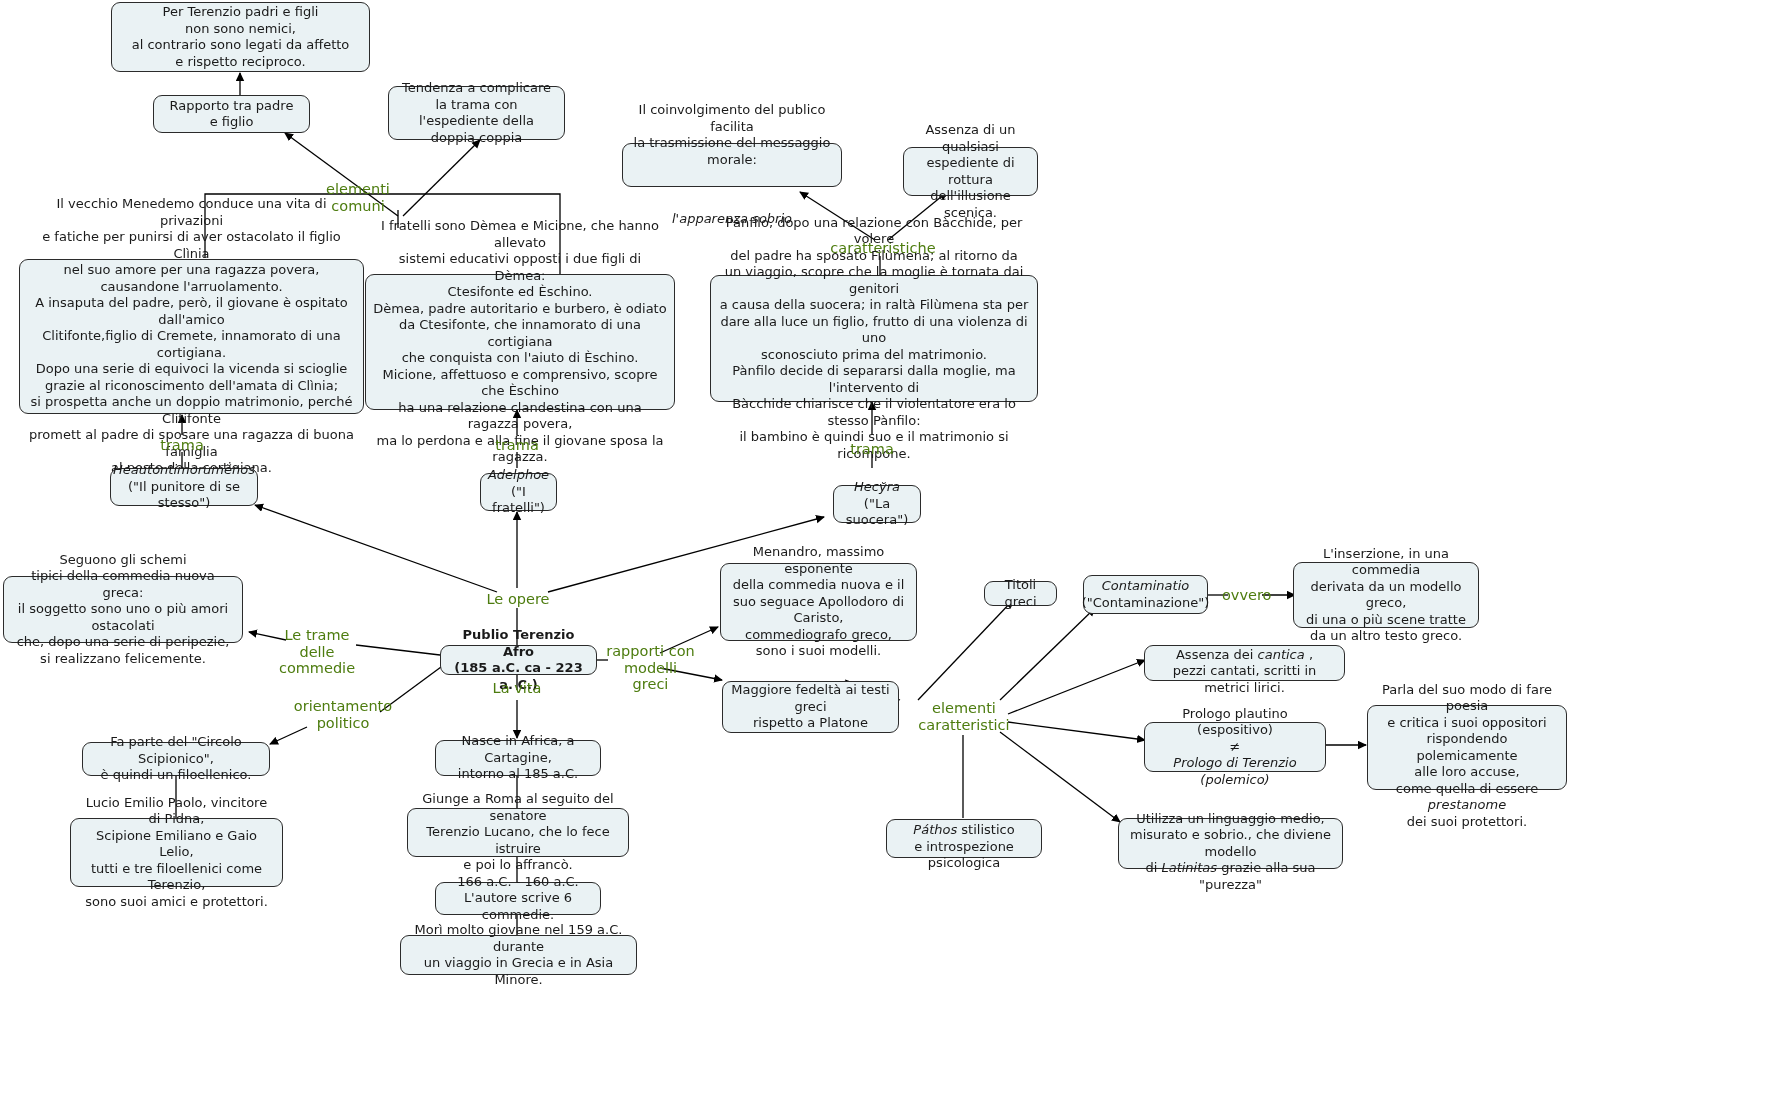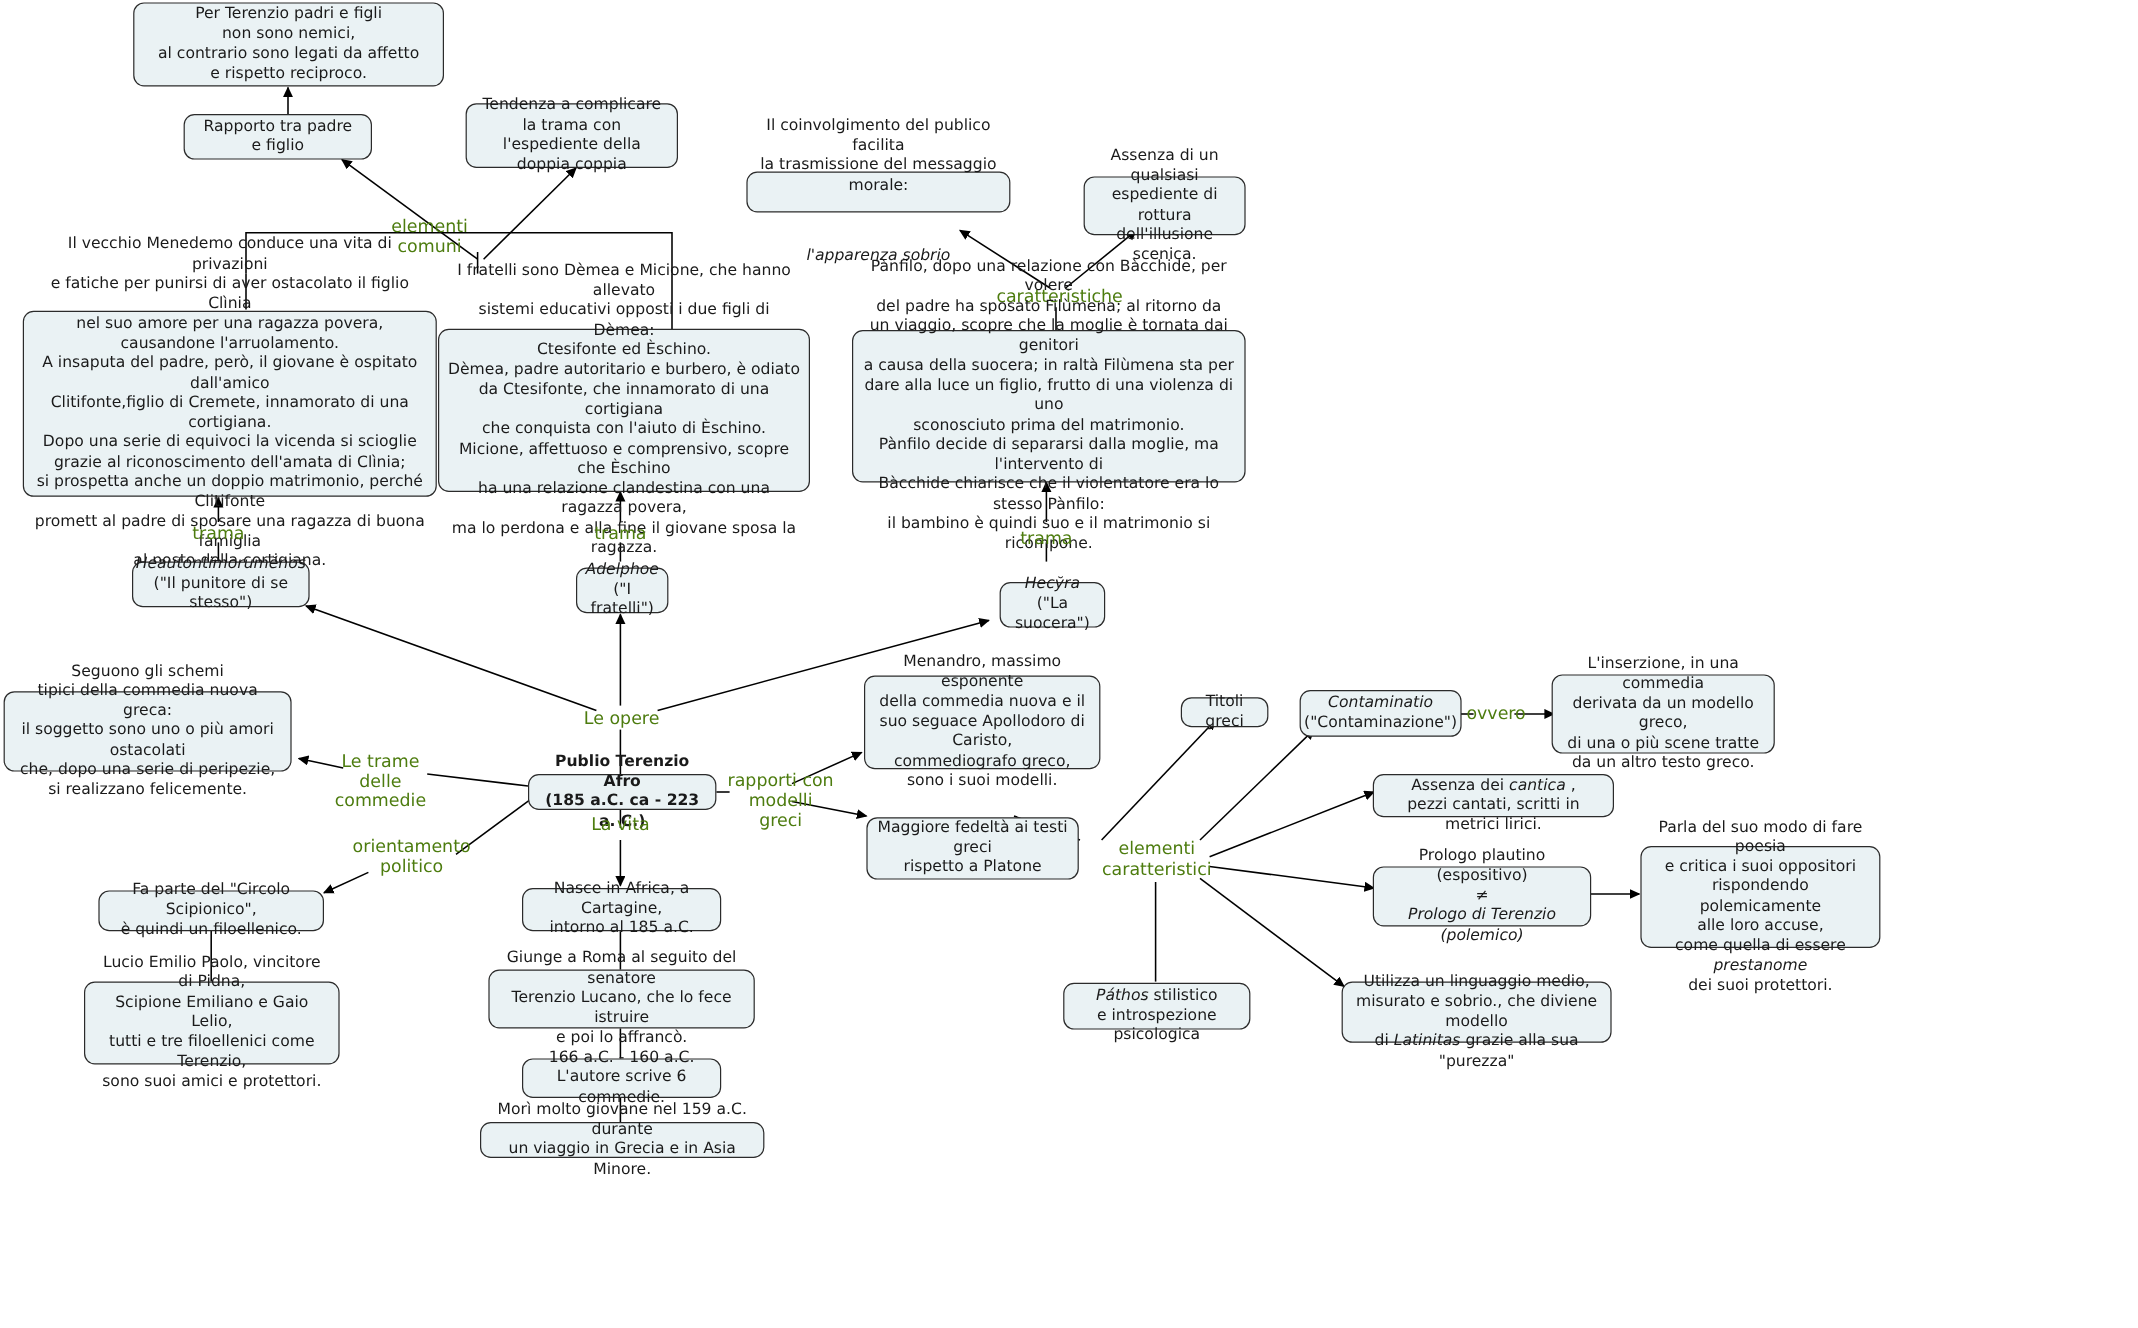--- a/index.html
+++ b/index.html
@@ -92,21 +92,21 @@
 al contrario sono legati da affetto
 e rispetto reciproco.</div>
 
   <div class="node" style="left:153px;top:95px;width:157px;height:38px;">Rapporto tra padre
 e figlio</div>
 
   <div class="node" style="left:388px;top:86px;width:177px;height:54px;">Tendenza a complicare
 la trama con l'espediente della
 doppia coppia</div>
 
-  <div class="node" style="left:622px;top:143px;width:220px;height:34px;flex-direction:column;gap:43px;">
+  <div class="node" style="left:622px;top:143px;width:220px;height:44px;flex-direction:column;gap:43px;">
     <span>Il coinvolgimento del publico facilita
 la trasmissione del messaggio morale:</span>
     <span class="it">l'apparenza sobrio</span>
   </div>
 
   <div class="node" style="left:903px;top:147px;width:135px;height:49px;">Assenza di un qualsiasi
 espediente di rottura
 dell'illusione scenica.</div>
 
   <div class="linklabel" style="left:318px;top:181px;width:80px;">elementi
@@ -209,29 +209,29 @@
   <div class="node" style="left:435px;top:740px;width:166px;height:36px;">Nasce in Africa, a Cartagine,
 intorno al 185 a.C.</div>
 
   <div class="node" style="left:407px;top:808px;width:222px;height:49px;">Giunge a Roma al seguito del senatore
 Terenzio Lucano, che lo fece istruire
 e poi lo affrancò.</div>
 
   <div class="node" style="left:435px;top:882px;width:166px;height:33px;">166 a.C. - 160 a.C.
 L'autore scrive 6 commedie.</div>
 
-  <div class="node" style="left:400px;top:935px;width:237px;height:30px;">Morì molto giovane nel 159 a.C. durante
+  <div class="node" style="left:400px;top:935px;width:237px;height:40px;">Morì molto giovane nel 159 a.C. durante
 un viaggio in Grecia e in Asia Minore.</div>
 
   <div class="linklabel" style="left:912px;top:700px;width:104px;">elementi
 caratteristici</div>
 
   <div class="node" style="left:984px;top:581px;width:73px;height:25px;">Titoli greci</div>
 
-  <div class="node" style="left:1083px;top:575px;width:135px;height:39px;flex-direction:column;">
+  <div class="node" style="left:1083px;top:575px;width:125px;height:39px;flex-direction:column;">
     <span class="it">Contaminatio</span>
     <span>("Contaminazione")</span>
   </div>
 
   <div class="linklabel" style="left:1222px;top:587px;width:48px;">ovvero</div>
 
   <div class="node" style="left:1293px;top:562px;width:186px;height:66px;">L'inserzione, in una commedia
 derivata da un modello greco,
 di una o più scene tratte
 da un altro testo greco.</div>

